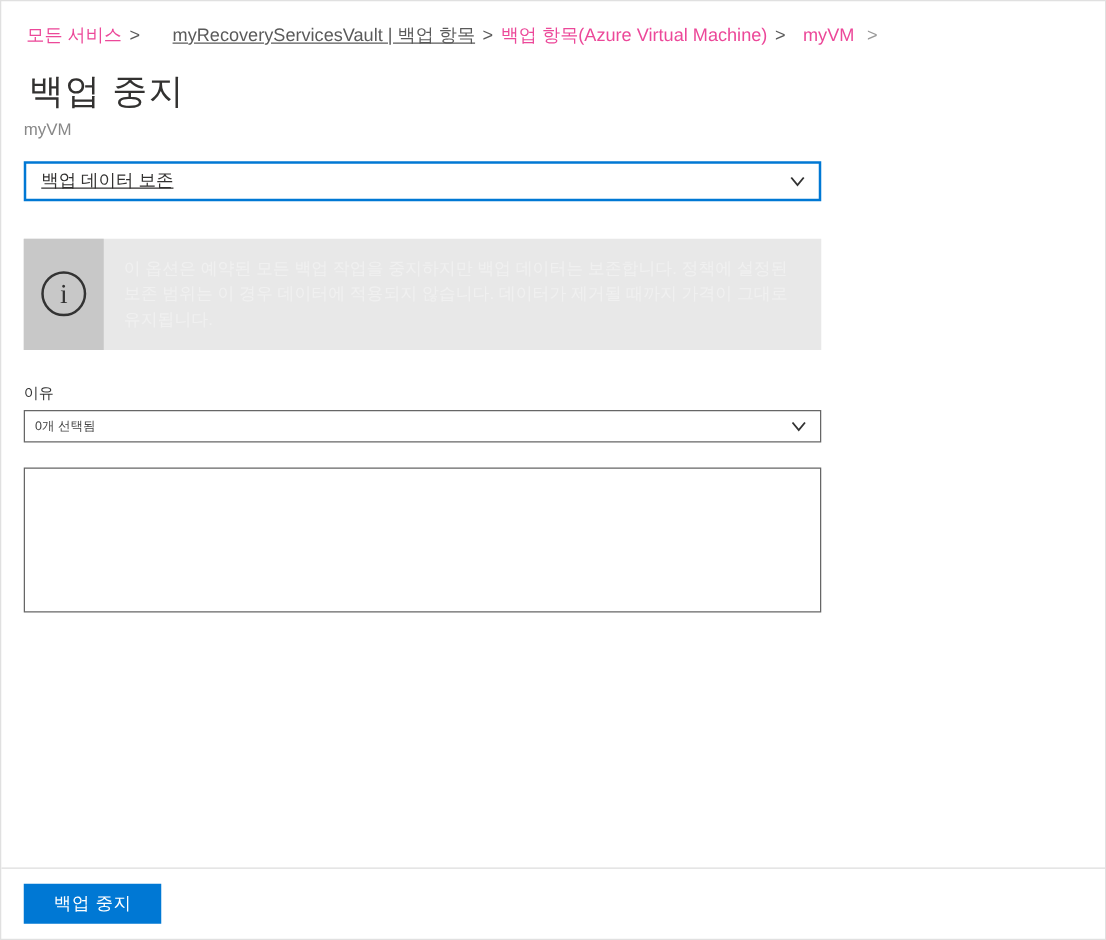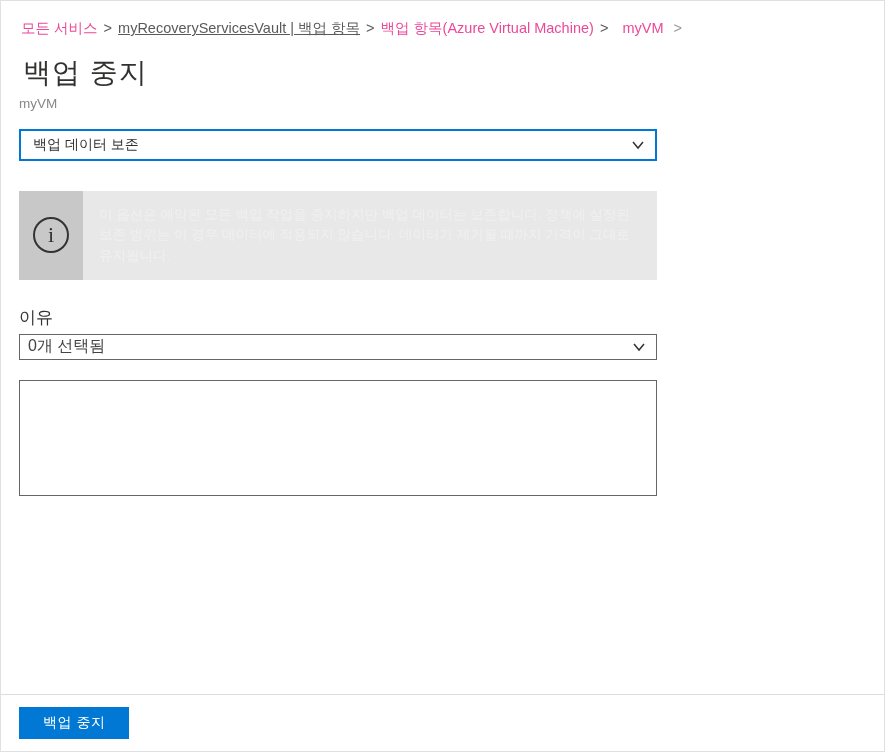--- a/index.html
+++ b/index.html
@@ -22,20 +22,21 @@
       white-space: nowrap;
       overflow: hidden;
     }
     .breadcrumb-item {
       color: #ec4899;
       cursor: pointer;
     }
     .breadcrumb-item.underlined {
       text-decoration: underline;
       color: #5a5a5a;
+      margin-left: 20px;
     }
     .breadcrumb-sep {
       color: #5a5a5a;
       margin: 0 2px;
     }
     .breadcrumb-last-sep {
       color: #999;
       margin-left: 6px;
     }
     .page-header {
@@ -59,20 +60,21 @@
       display: flex;
       align-items: center;
       justify-content: space-between;
       padding: 0 10px 0 12px;
       cursor: pointer;
       width: 638px;
     }
     .main-dropdown-text {
       font-size: 14px;
       color: #323130;
+      text-decoration: underline;
     }
     .chevron {
       width: 14px;
       height: 14px;
       display: flex;
       align-items: center;
       justify-content: center;
     }
     .info-box {
       margin: 0 18px 26px 18px;
@@ -106,35 +108,35 @@
       padding: 14px 16px;
       font-size: 13.5px;
       color: #f0f0f0;
       line-height: 1.5;
     }
     .field-group {
       margin: 0 18px 20px 18px;
       width: 638px;
     }
     .field-label {
-      font-size: 17px;
+      font-size: 12px;
       color: #333;
       margin-bottom: 5px;
     }
     .reason-dropdown {
       border: 1px solid #666;
       height: 26px;
       display: flex;
       align-items: center;
       justify-content: space-between;
       padding: 0 10px 0 8px;
       cursor: pointer;
     }
     .reason-dropdown-text {
-      font-size: 16px;
+      font-size: 10px;
       color: #444;
     }
     .description-textarea {
       width: 100%;
       height: 116px;
       border: 1px solid #666;
       resize: none;
       padding: 6px;
       font-family: inherit;
       font-size: 13px;

